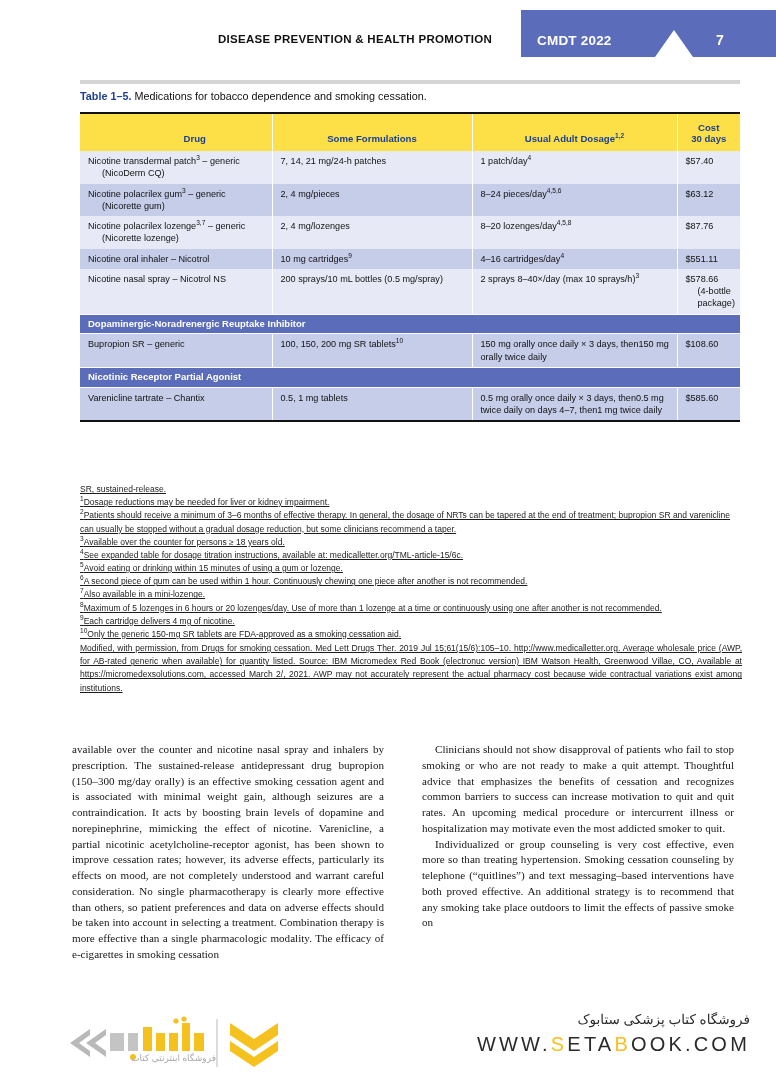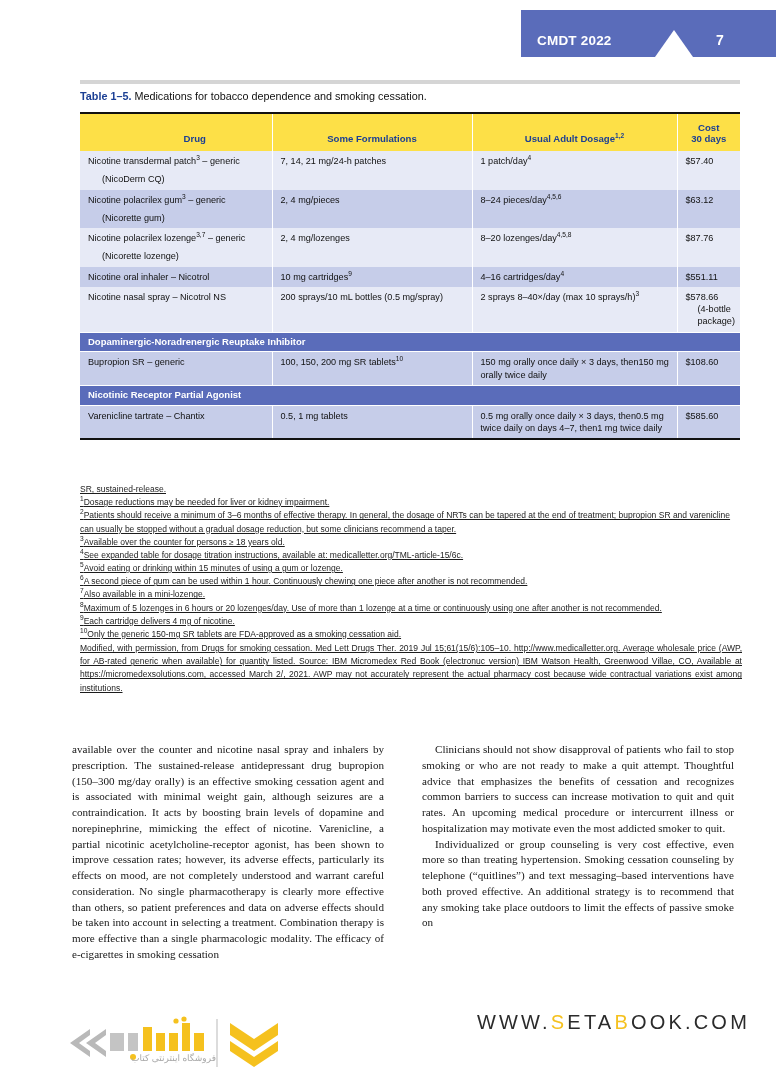--- a/index.html
+++ b/index.html
@@ -93,21 +93,21 @@
     font-size:9.5px;
     padding:3px 6px 3px 8px;
     border-left:none;
     border-top:1.5px solid #ffffff;
     border-bottom:1.5px solid #ffffff;
   }
   tr.r-a td{ background:#e7eaf6; }
   tr.r-b td{ background:#c6cde9; }
   tr.last-row td{ border-bottom:2.2px solid #111; }
 
-  .ind{ display:block; padding-left:14px;margin-top:6px; }
+  .ind{ display:block; padding-left:14px; }
   .cost-sub{ display:block; padding-left:12px; }
   sup{ font-size:6.6px; vertical-align:super; line-height:0; }
 
   
   .fn{
     position:absolute; left:80px; top:483px; width:662px;
     font-size:8.5px; line-height:1.55; color:#1c1c1c;
   }
   .fn p{ margin:0 0 0 0; text-align:left;text-decoration:underline; }
   .fn .src{ margin-top:1px; text-align:justify; }
@@ -144,20 +144,21 @@
   }
   .wm-url{
     font-size:20px; letter-spacing:3.2px; color:#2b2b2b; font-weight:normal;
   }
   .wm-url .y{ color:#f5c11e; }
 </style>
 </head>
 <body>
 
 <div class="running-head">
+  <div class="rh-title">DISEASE PREVENTION &amp; HEALTH PROMOTION</div>
   <div class="rh-banner"></div>
   <div class="rh-notch"></div>
   <div class="rh-cmdt">CMDT 2022</div>
   <div class="rh-page">7</div>
 </div>
 
 <div class="grey-rule"></div>
 <div class="table-caption">
   <b>Table 1–5.</b><span> Medications for tobacco dependence and smoking cessation.</span>
 </div>
@@ -286,16 +287,17 @@
 
       <rect x="168" y="6" width="2" height="48" fill="#dcdcdc"></rect>
 
       <path d="M182 10 L206 26 L230 10 L230 22 L206 38 L182 22 Z" fill="#f5c11e"></path>
       <path d="M182 28 L206 44 L230 28 L230 38 L206 54 L182 38 Z" fill="#f5c11e"></path>
     </svg>
   </div>
   <div class="wm-sub">فروشگاه اینترنتی کتاب</div>
 
   <div class="wm-right">
+    <div class="wm-fa">فروشگاه کتاب پزشکی ستابوک</div>
     <div class="wm-url"><span>WWW.</span><span class="y">S</span><span>ETA</span><span class="y">B</span><span>OOK.COM</span></div>
   </div>
 
 </div>
 
 </body></html>

